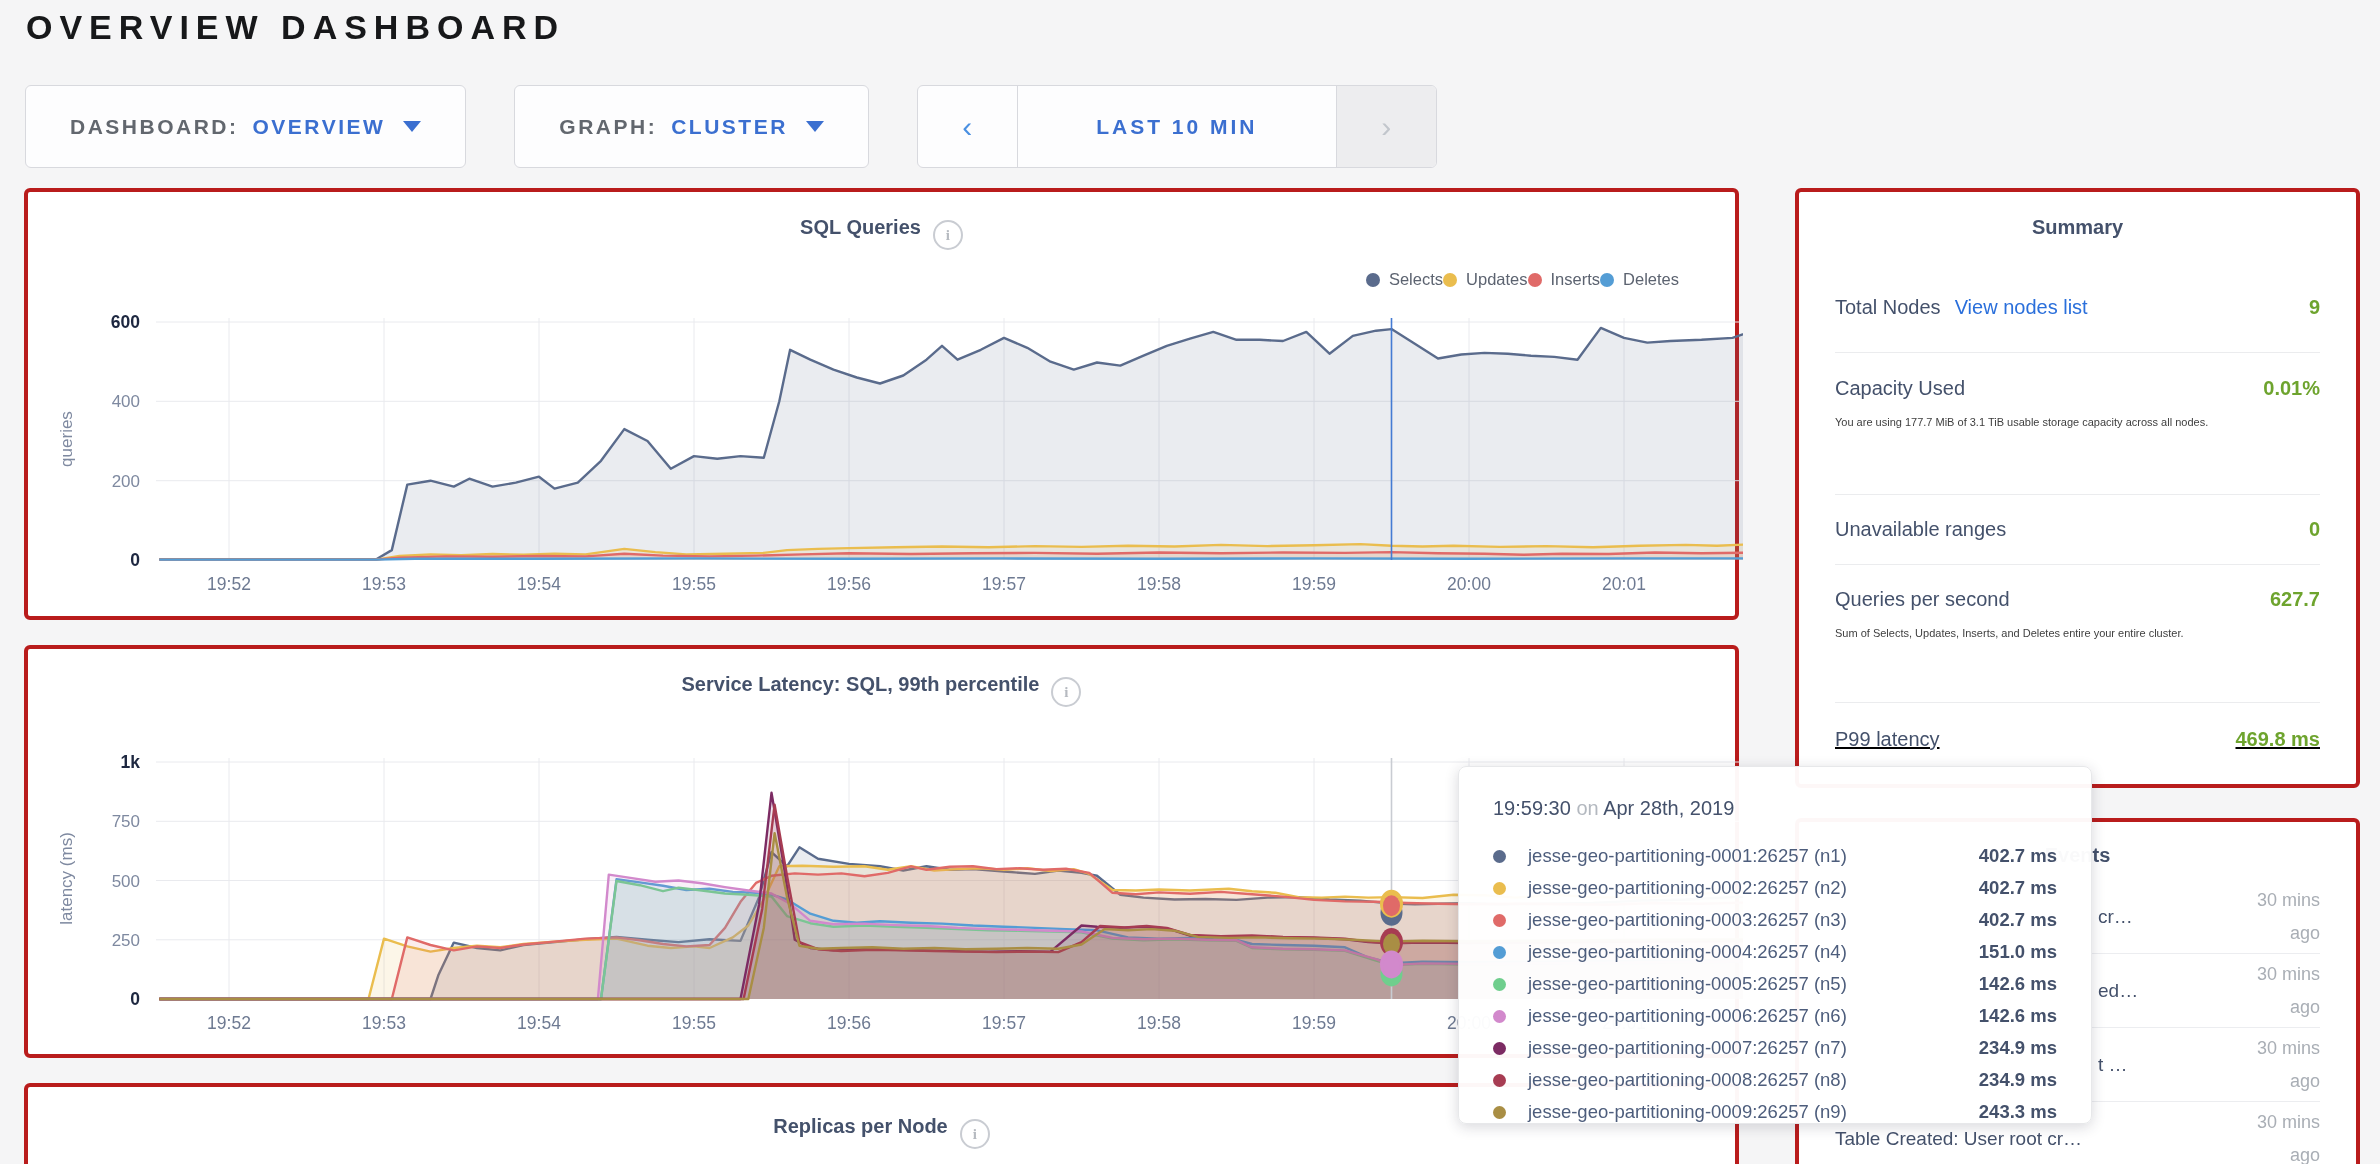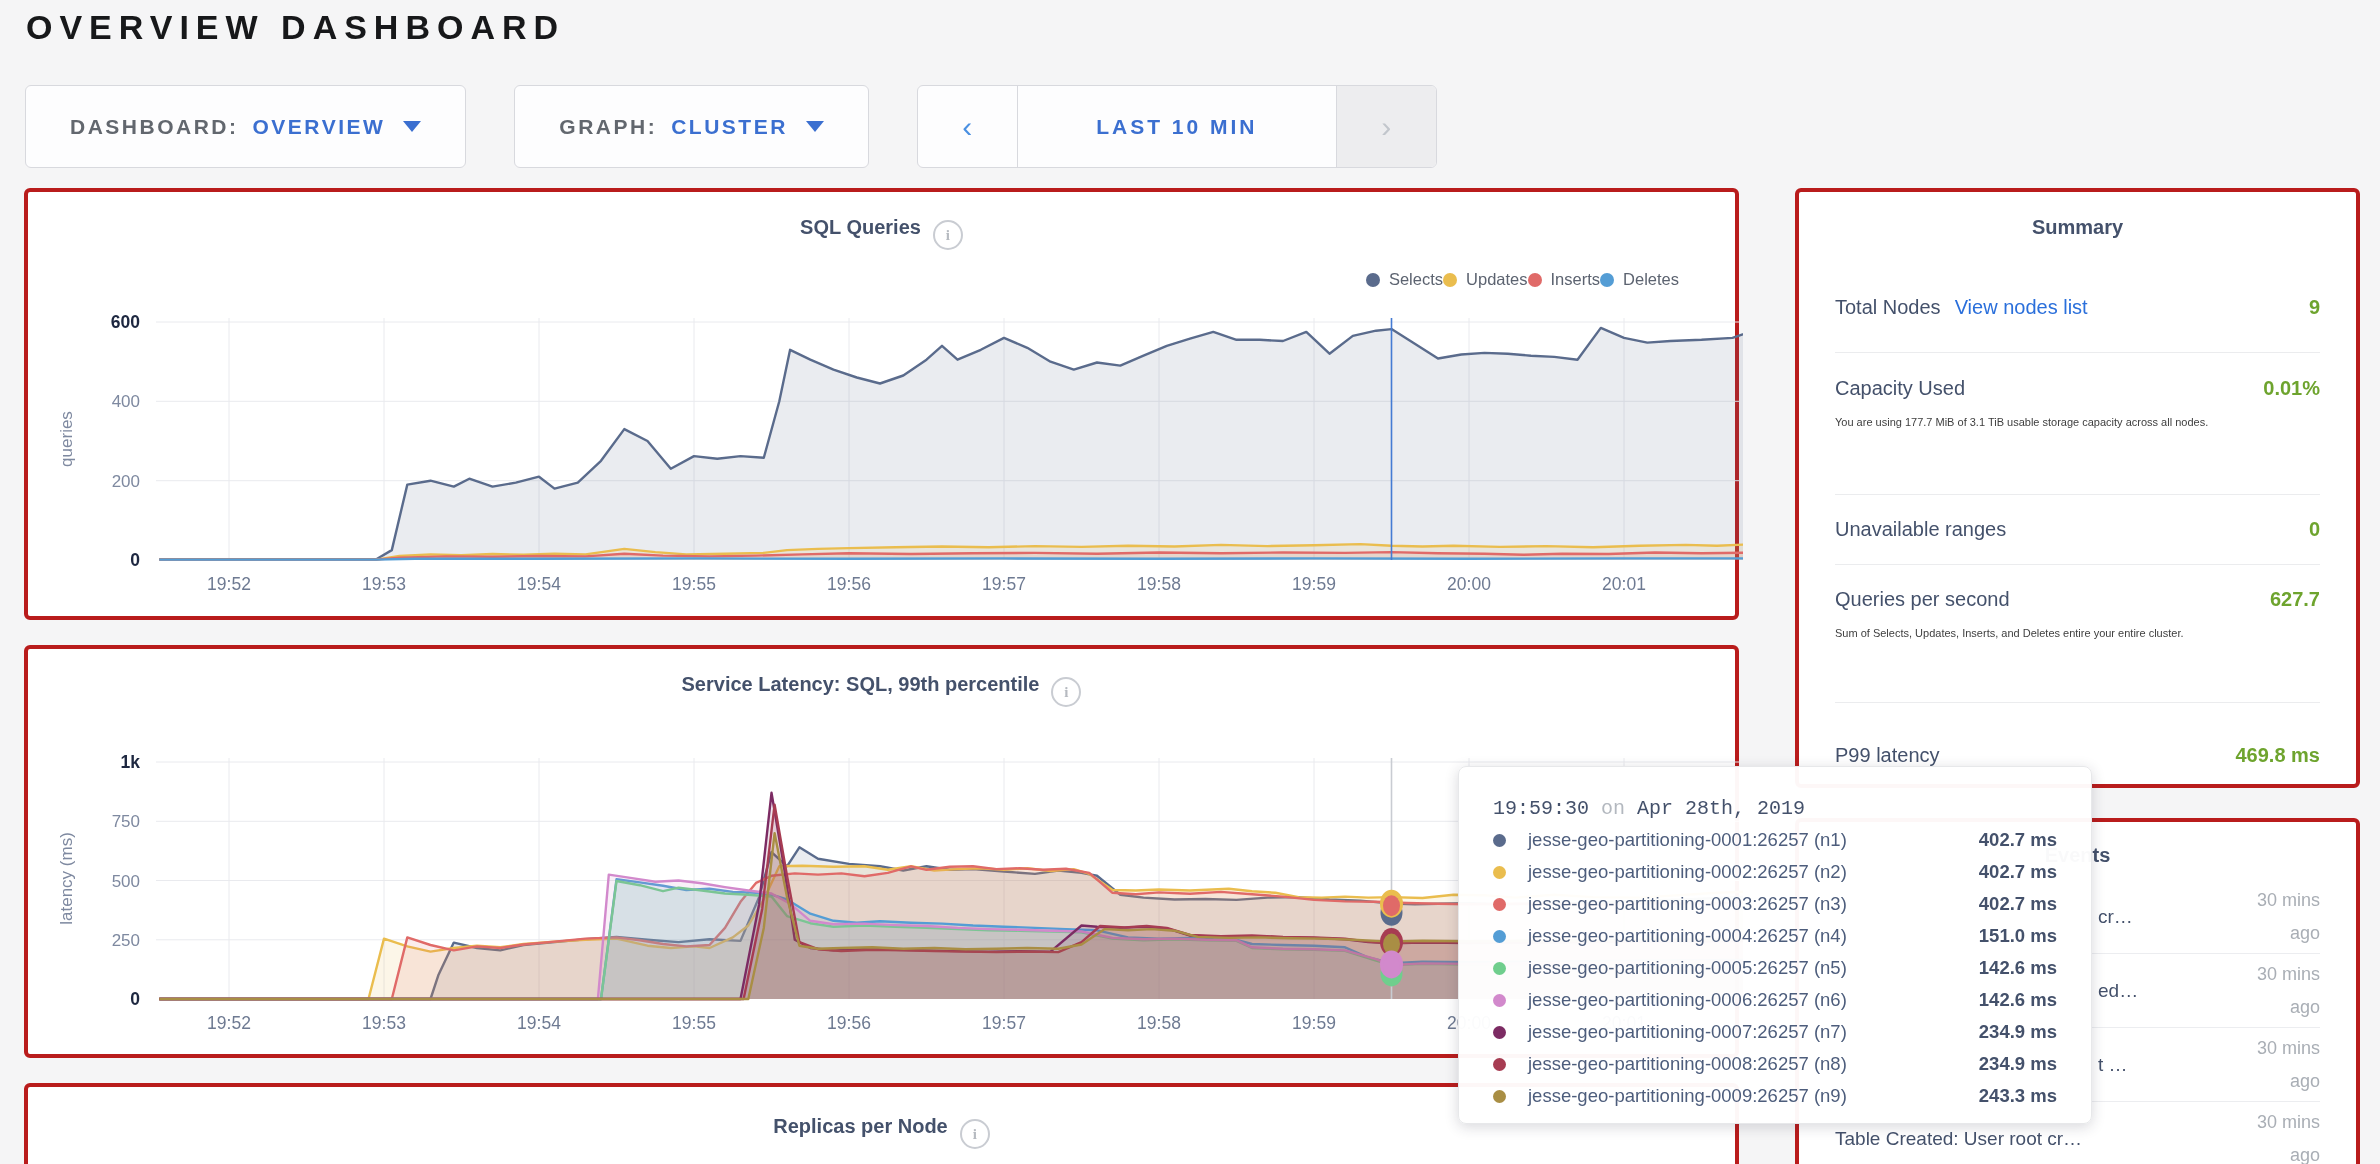--- a/index.html
+++ b/index.html
@@ -40,21 +40,21 @@
   
   .ev-title{position:absolute;width:100%;text-align:center;top:22px;font-size:20px;font-weight:700;color:#44516b;}
   .ev-rows{position:absolute;left:36px;right:36px;top:58px;}
   .ev-row{display:flex;justify-content:space-between;align-items:center;height:73px;border-bottom:1px solid #eceDf0;border-bottom:1px solid #ecedf0;}
   .ev-row:last-child{border-bottom:none;}
   .ev-label{font-size:19px;color:#44516b;white-space:nowrap;overflow:hidden;}
   .ev-label.obscured{padding-left:263px;}
   .ev-time{font-size:18px;color:#a9aeb5;text-align:right;line-height:1.8;white-space:pre-line;flex:none;width:120px;}
   
   .tooltip{position:absolute;left:1458px;top:766px;width:634px;height:358px;background:rgba(255,255,255,0.97);border:1px solid #e7e8ea;border-radius:8px;box-shadow:0 3px 14px rgba(40,40,60,0.18);box-sizing:border-box;padding:30px 34px;z-index:5;}
-  .tt-head{font-size:20px;color:#44516b;margin-bottom:4px;font-family:Liberation Mono, monospace;}
+  .tt-head{font-size:20px;color:#44516b;margin-bottom:20px;}
   .tt-head .tt-on{color:#b3b8bf;}
   .tt-row{display:flex;align-items:center;height:32px;font-size:18.5px;color:#4d5d7c;}
   .tt-dot{width:13px;height:13px;border-radius:50%;margin-right:22px;flex:none;}
   .tt-name{flex:1;}
   .tt-val{font-weight:700;color:#44516b;text-align:right;flex:none;}
 </style>
 </head>
 <body>
 
 <div class="page">
@@ -235,21 +235,21 @@
     </div>
     <div class="sdiv" style="top:372px;"></div>
 
     <div class="srow" style="top:396px;">
       <span class="slabel">Queries per second</span>
       <span class="sval">627.7</span>
     </div>
     <div class="sdesc" style="top:433px;">Sum of Selects, Updates, Inserts, and Deletes entire your entire cluster.</div>
     <div class="sdiv" style="top:510px;"></div>
 
-    <div class="srow" style="top:552px;">
+    <div class="srow" style="top:536px;text-decoration:underline;">
       <span class="slabel">P99 latency</span>
       <span class="sval">469.8 ms</span>
     </div>
   </div>
 
   <div class="card" style="left:1795px;top:818px;width:565px;height:420px;">
     <div class="ev-title">Events</div>
     <div class="ev-rows" id="ev-rows">
         <div class="ev-row">
           <span class="ev-label obscured">cr…</span>

